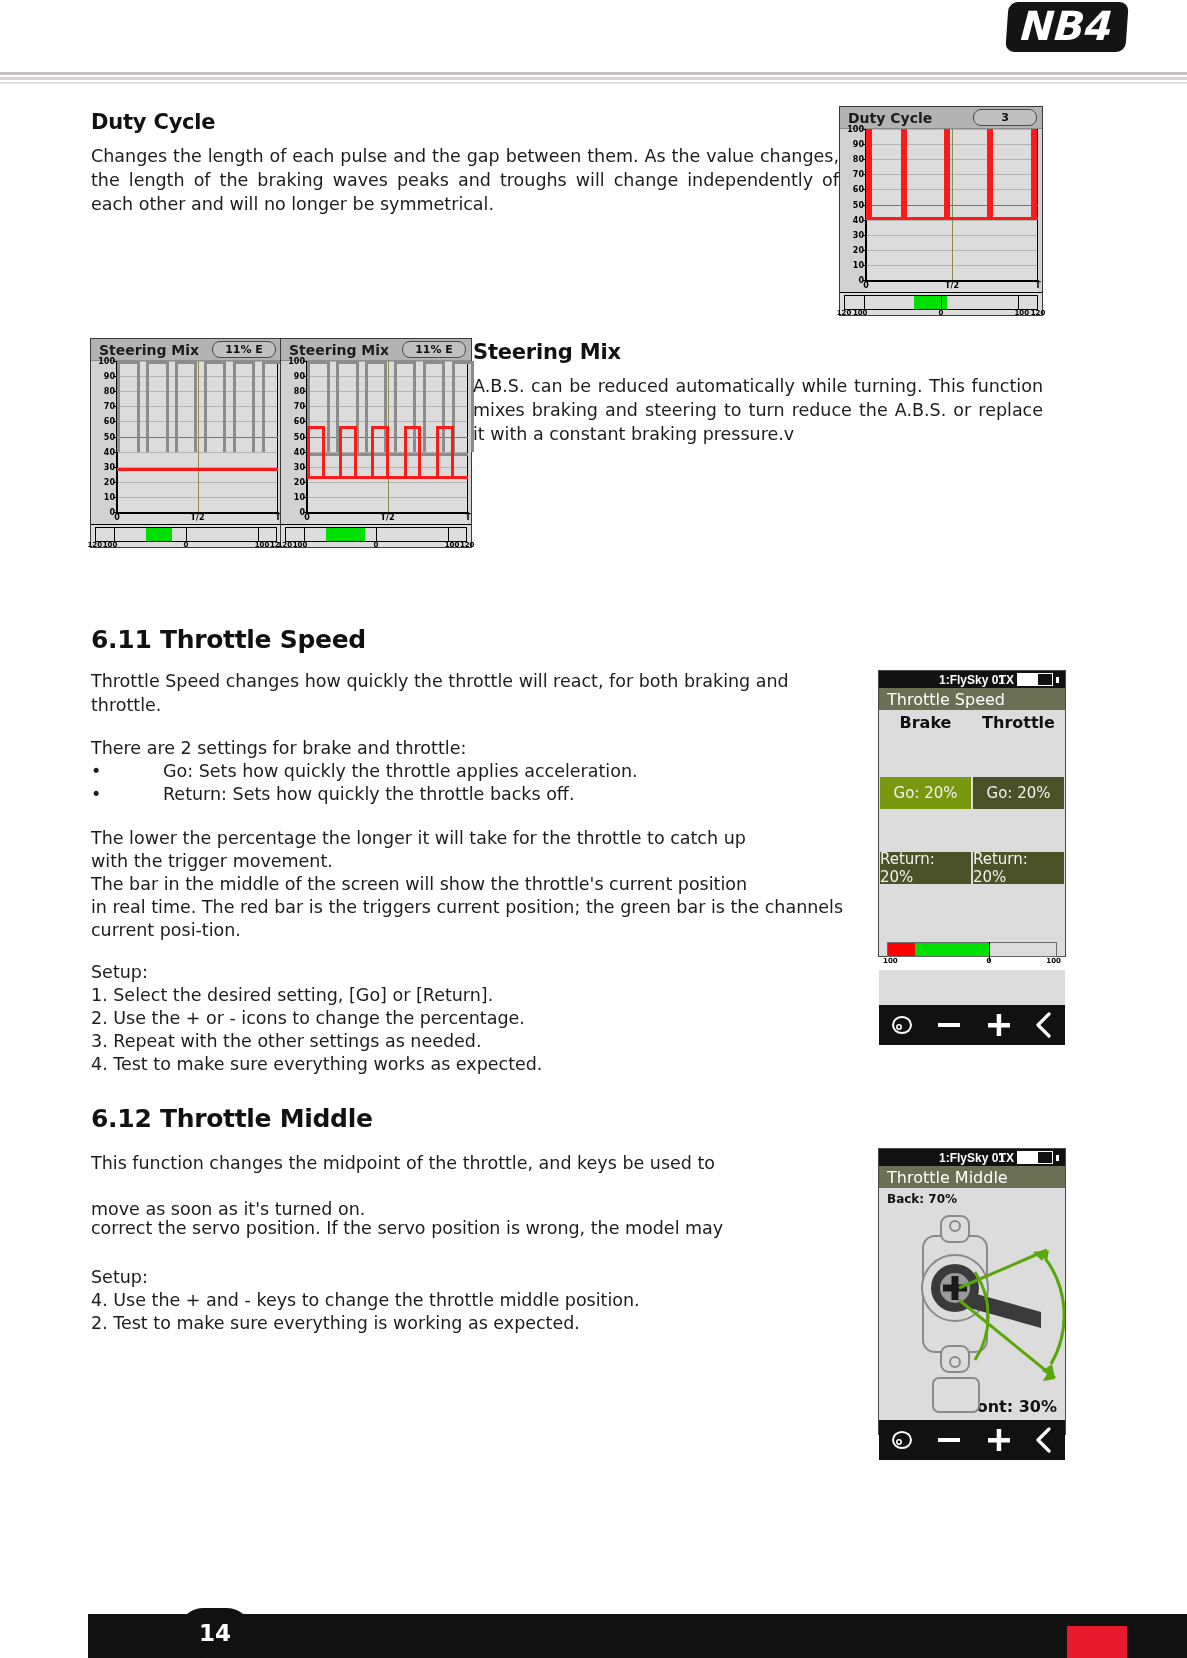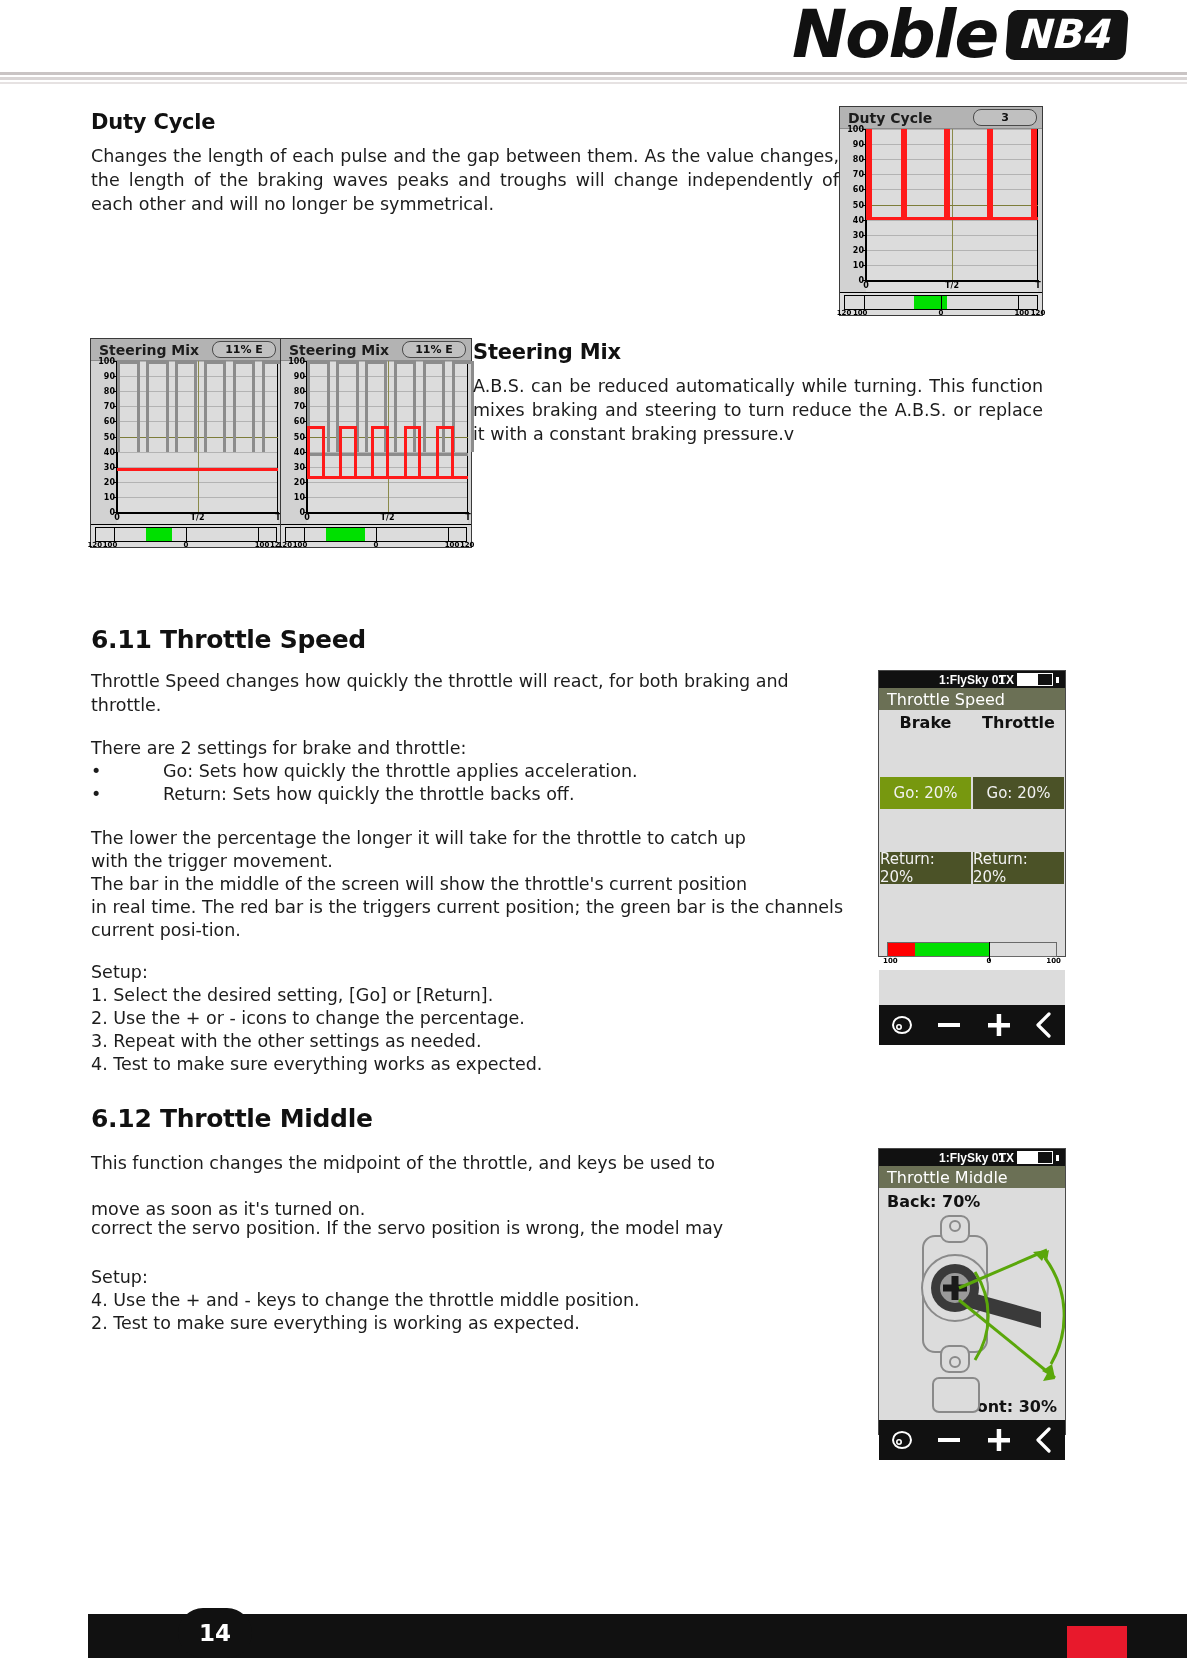--- a/index.html
+++ b/index.html
@@ -129,41 +129,40 @@
 
   
   .navbar{
     height:40px;background:#111111;display:flex;align-items:center;
     justify-content:space-around;color:#ffffff;
   }
   .nav-ico{display:flex;align-items:center;justify-content:center;color:#fff;}
 
   
   .tm-body{position:relative;height:232px;background:#dcdcdc;}
-  .tm-back{position:absolute;left:8px;top:4px;font-size:16px;font-weight:bold;
+  .tm-back{position:absolute;left:8px;top:4px;font-size:12px;font-weight:bold;
     color:#111;font-family:"DejaVu Sans",sans-serif;}
   .tm-front{position:absolute;right:8px;bottom:4px;font-size:16px;font-weight:bold;
     color:#111;font-family:"DejaVu Sans",sans-serif;}
 
   
   .footer{position:absolute;left:0;bottom:0;width:1187px;height:44px;}
   .foot-bar{position:absolute;left:88px;top:0;width:1099px;height:44px;background:#111111;}
   .foot-pill{
     position:absolute;left:178px;top:-6px;width:74px;height:50px;background:#111111;
     border-radius:26px;display:flex;align-items:center;justify-content:center;
     color:#ffffff;font-weight:bold;font-size:23px;font-family:"DejaVu Sans",sans-serif;
   }
   .foot-red{position:absolute;right:60px;top:12px;width:60px;height:32px;background:#e8192c;}
 </style>
 </head>
 <body>
 
 <div class="header">
   <div class="logo-wrap">
-    <span class="logo-text">Noble</span>
     <span class="logo-badge">NB4</span>
   </div>
   <div class="header-rules">
     <div class="hr1"></div>
       <div class="hr2"></div>
       <div class="hr3"></div>
       <div class="hr4"></div>
       <div class="hr5"></div>
   </div>
 </div>

